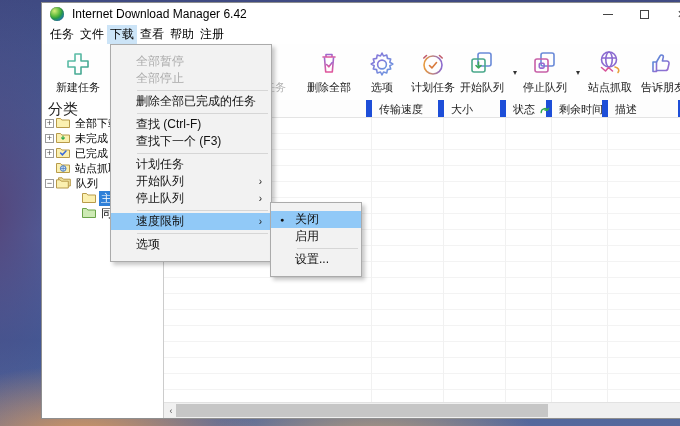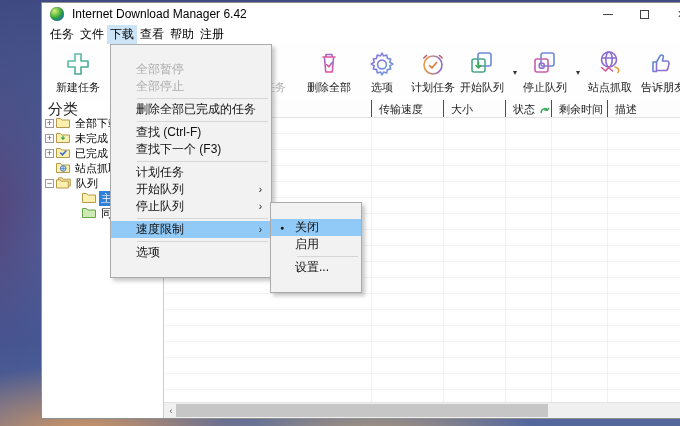--- a/index.html
+++ b/index.html
@@ -43,33 +43,33 @@
   .expander{width:9px;height:9px;box-sizing:border-box;border:1px solid #9a9a9a;background:#fff;
     font-size:9px;line-height:7px;text-align:center;color:#555;margin-left:3px;flex:none;}
   .expander.none{visibility:hidden;}
   .t-icon{margin-left:2px;flex:none;}
   .t-label{margin-left:3px;padding:0 2px;}
   .tree-row.lvl1{padding-left:38px;}
   .tree-row.selected .t-label{background:var(--sel,#2f80d8);color:#fff;}
   
   .main{flex:1;position:relative;background:#fff;overflow:hidden;}
   .thead{height:17px;display:flex;background:#fdfdfd;border-bottom:1px solid #e4e4e4;}
-  .th{box-sizing:border-box;font-size:11px;color:#222;padding:2px 0 0 7px;border-right:1px solid #1d4ed8;
+  .th{box-sizing:border-box;font-size:11px;color:#222;padding:2px 0 0 7px;border-right:6px solid #1d4ed8;
     display:flex;align-items:center;gap:4px;flex:none;white-space:nowrap;}
   .tbody{position:absolute;top:18px;left:0;right:0;bottom:15px;
     background:repeating-linear-gradient(180deg,#fff 0 15px,#f3f3f3 15px 16px);}
   .vline{position:absolute;top:0;bottom:0;width:1px;background:#f1f1f1;}
   .hscroll{position:absolute;left:0;right:0;bottom:0;height:15px;background:#f0f0f0;border-top:1px solid #e2e2e2;}
   .hs-arrow{position:absolute;top:0;width:14px;height:15px;display:flex;align-items:center;justify-content:center;
     font-size:9px;color:#555;}
   .hs-left{left:0;} .hs-right{right:0;}
   .hs-thumb{position:absolute;left:12px;top:1px;height:13px;width:372px;background:#c6c6c6;}
   
   .menu{position:absolute;background:#f2f2f2;border:1px solid #ababab;box-shadow:3px 3px 4px rgba(0,0,0,.22);
-    padding:16px 0;z-index:50;box-sizing:border-box;}
+    padding:8px 0;z-index:50;box-sizing:border-box;}
   #download-menu{left:68px;top:41px;width:162px;}
   #speed-submenu{left:228px;top:199px;width:92px;z-index:60;}
   .menu-item{height:17px;line-height:17px;font-size:12px;color:#111;padding-left:25px;position:relative;white-space:nowrap;}
   #speed-submenu .menu-item{padding-left:24px;}
   .menu-item.disabled{color:#ababab;}
   .menu-item.hl{background:var(--mhl,#91c9f7);}
   .menu-sep{border-top:1px solid #d6d6d6;margin:3px 3px 2px 26px;height:0;}
   .sub-arrow{position:absolute;right:9px;top:0;font-size:10px;color:#222;}
   .radio-dot{position:absolute;left:9px;top:0;font-size:7px;color:#111;}
 </style>

